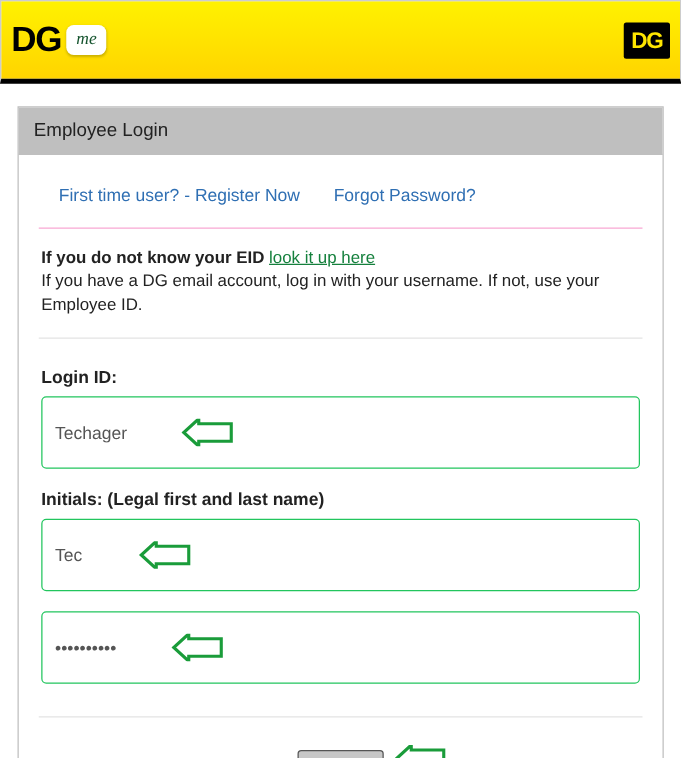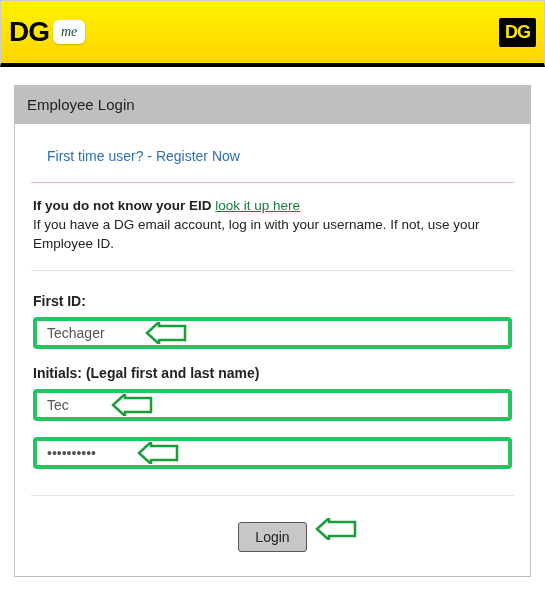--- a/index.html
+++ b/index.html
@@ -107,23 +107,23 @@
     font-size: 14px;
     color: #222;
     margin-bottom: 8px;
   }
   .input-wrap {
     position: relative;
     margin-bottom: 16px;
   }
   .text-input {
     width: 100%;
-    border: 4px solid #22c55e;
+    border: 1px solid #22c55e;
     border-radius: 4px;
-    padding: 4px 10px;
+    padding: 20px 10px;
     font-size: 14px;
     color: #555;
     background: #fff;
   }
   .arrow-annot {
     position: absolute;
     top: 50%;
     transform: translateY(-50%);
     pointer-events: none;
   }
@@ -164,30 +164,31 @@
   </div>
 </div>
 
 <div class="page">
   <div class="panel">
     <div class="panel-header">Employee Login</div>
     <div class="panel-body">
 
       <div class="link-row">
         <a>First time user? - Register Now</a>
+        <a>Forgot Password?</a>
       </div>
 
       <div class="info-block">
         <b>If you do not know your EID </b><a>look it up here</a><br>
         <span>If you have a DG email account, log in with your username. If not, use your Employee ID.</span>
       </div>
 
       <div class="form-section">
 
-        <div class="form-label">First ID:</div>
+        <div class="form-label">Login ID:</div>
         <div class="input-wrap">
           <input type="text" class="text-input" value="Techager" style="">
           <svg class="arrow-annot" style="left:112px" width="42" height="22">
             <path d="M40 4 L14 4 L14 0 L2 11 L14 22 L14 18 L40 18 Z" fill="none" stroke="#1a9c3a" stroke-width="2.5"></path>
           </svg>
         </div>
 
         <div class="form-label">Initials: (Legal first and last name)</div>
         <div class="input-wrap">
           <input type="text" class="text-input" value="Tec" style="">

